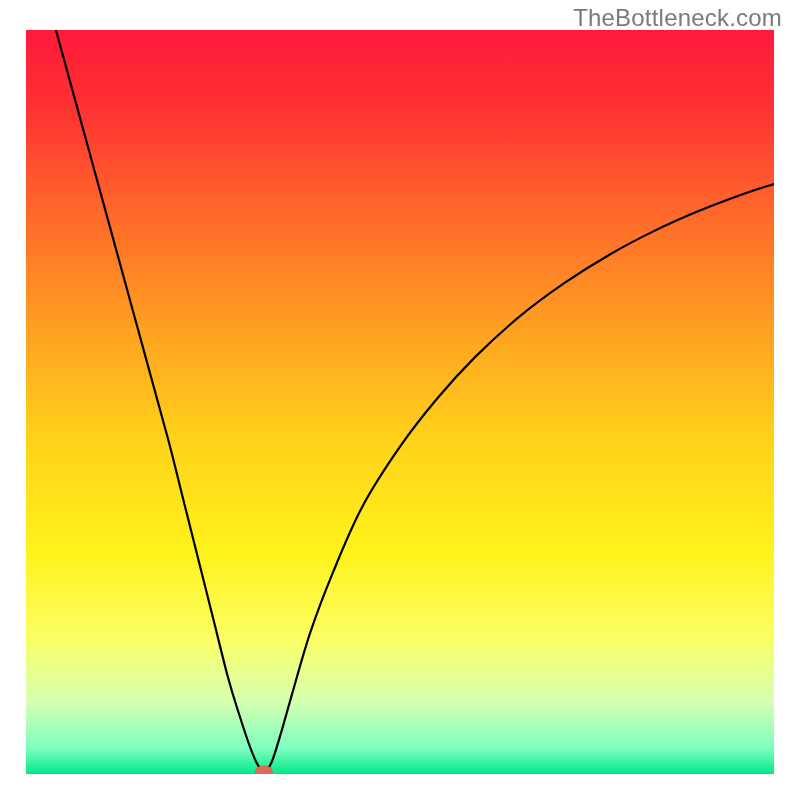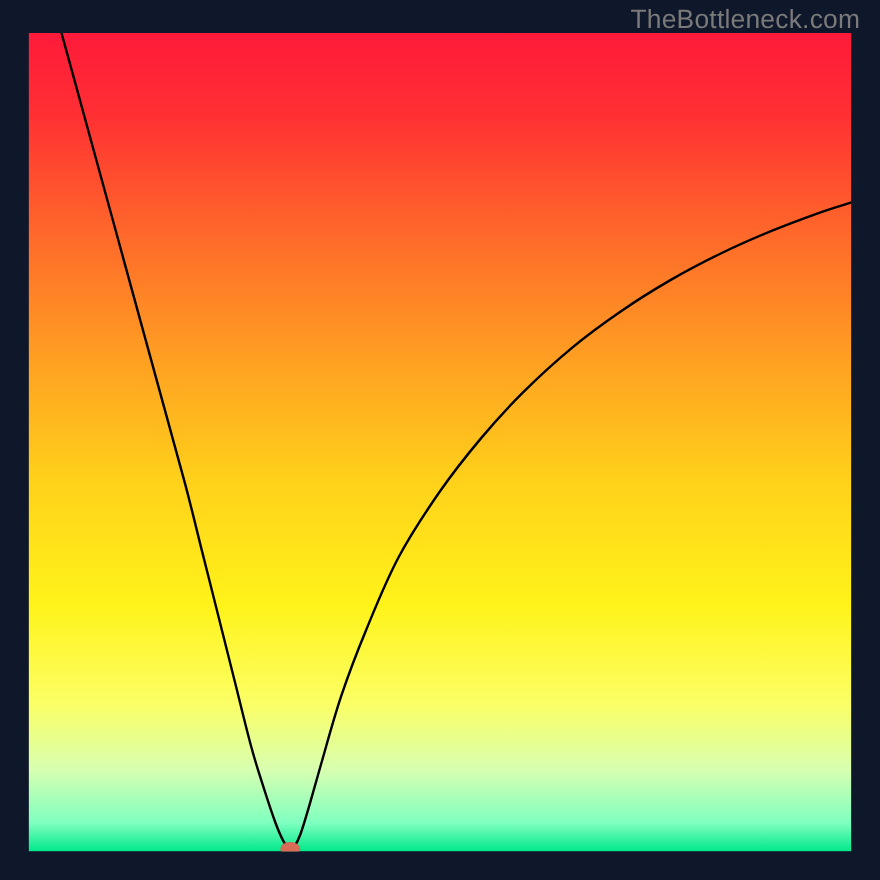--- a/index.html
+++ b/index.html
@@ -8,21 +8,21 @@
     width: 800px;
     height: 800px;
     background: #000;
     overflow: hidden;
     font-family: Arial, Helvetica, sans-serif;
   }
   .frame {
     position: relative;
     width: 800px;
     height: 800px;
-    background: #0f172a;
+    background: #ffffff;
   }
   .watermark {
     position: absolute;
     top: 4px;
     right: 18px;
     color: #7a7a7a;
     font-size: 24px;
     font-weight: 500;
     letter-spacing: 0.2px;
     user-select: none;

